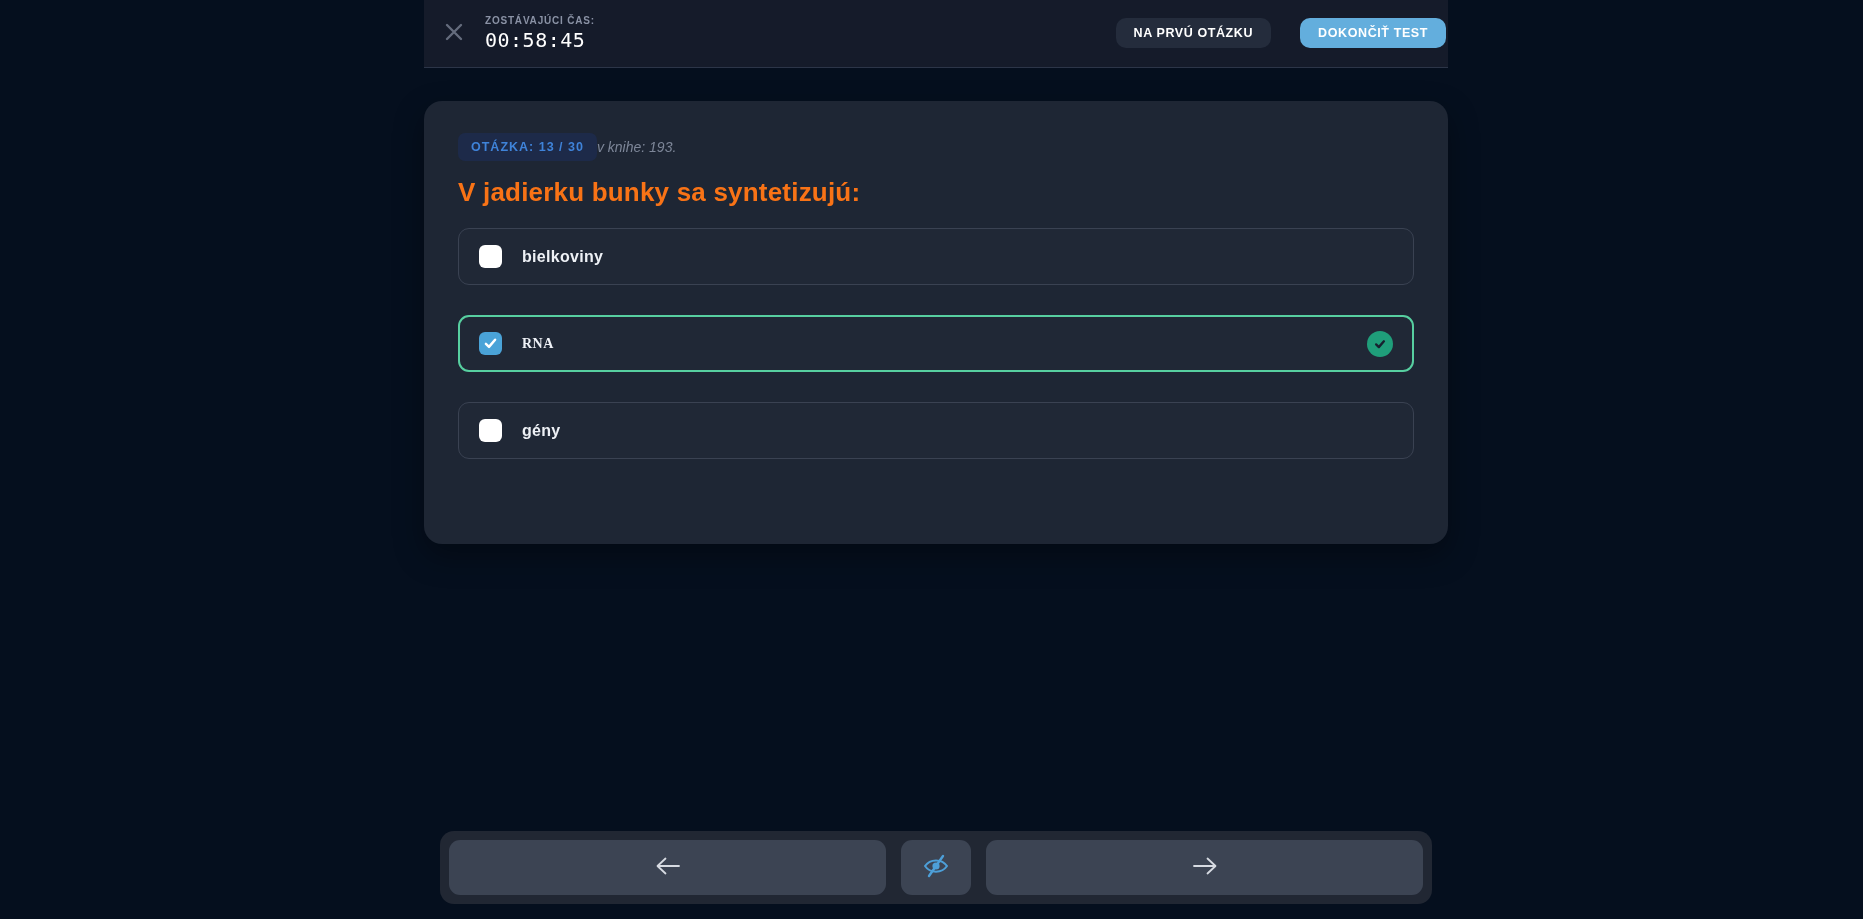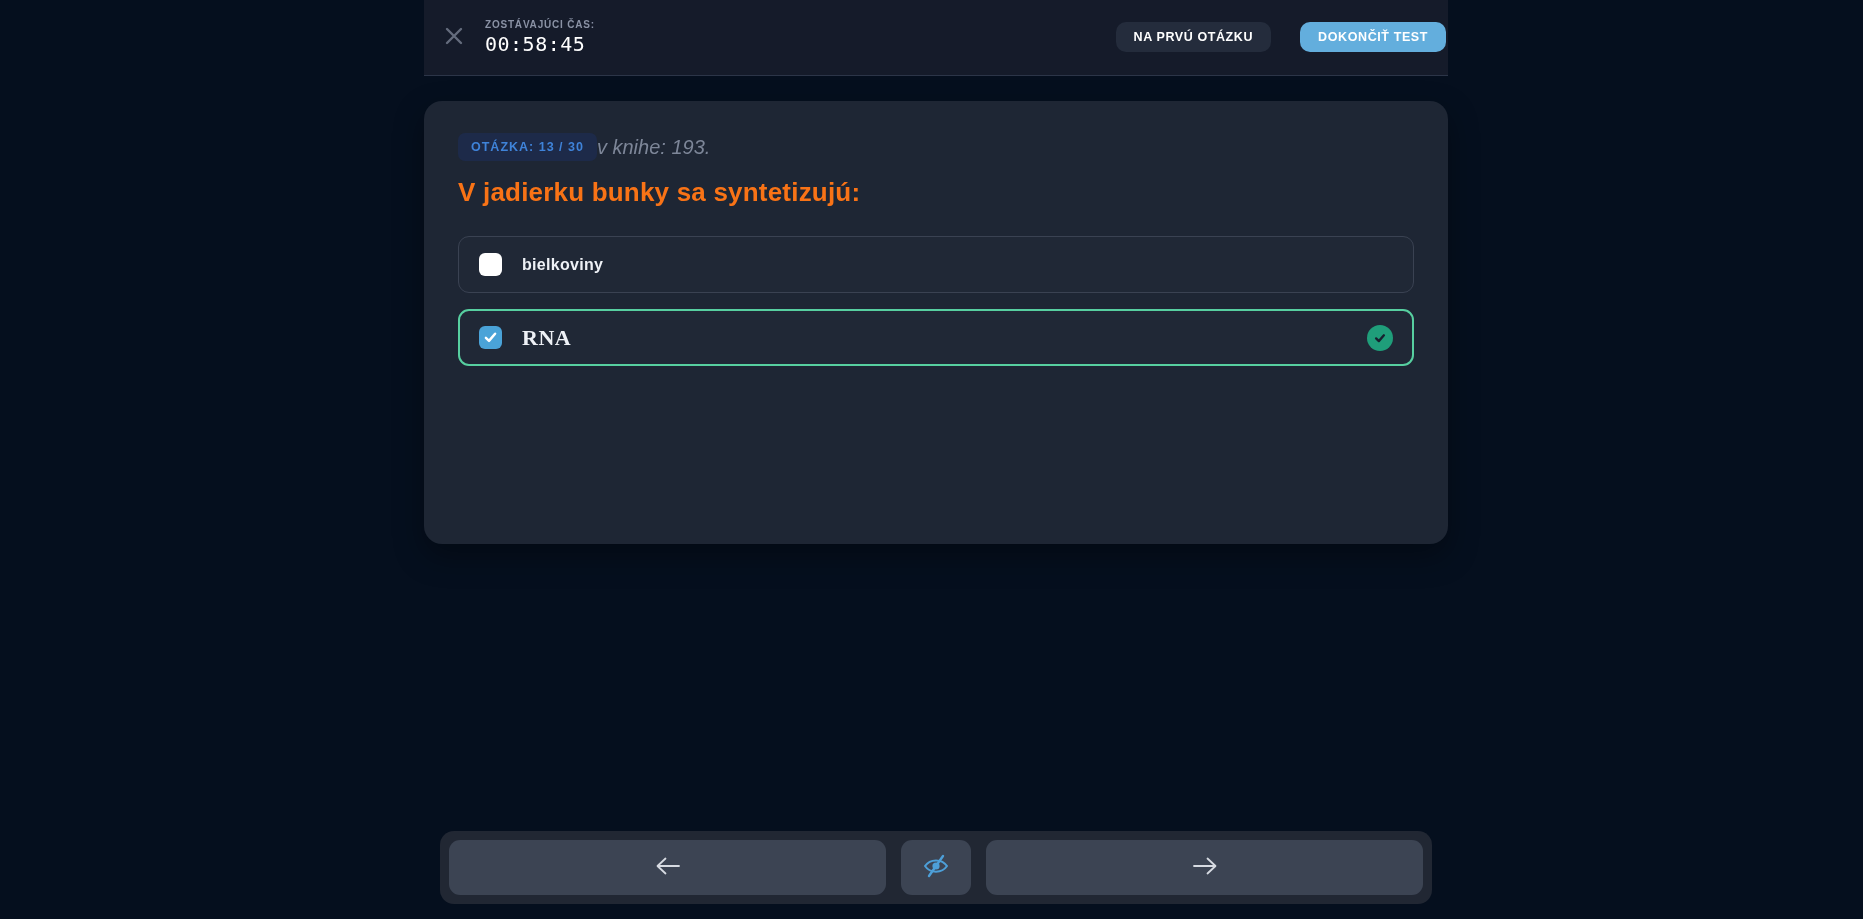--- a/index.html
+++ b/index.html
@@ -24,21 +24,21 @@
   *{margin:0;padding:0;box-sizing:border-box;}
   html,body{width:1863px;height:919px;overflow:hidden;}
   body{
     background:var(--page-bg);
     font-family:"Liberation Sans","DejaVu Sans",sans-serif;
     position:relative;
   }
 
   
   .topbar{
-    position:absolute;left:424px;top:0;width:1024px;height:76px;
+    position:absolute;left:424px;top:0;width:1024px;height:68px;
     background:var(--header-bg);
     border-bottom:1px solid var(--header-border);
     display:flex;align-items:center;
     padding:0 2px 1px 13px;
   }
   .close-btn{
     width:34px;height:34px;border:none;background:transparent;cursor:pointer;
     display:flex;align-items:center;justify-content:center;flex:0 0 auto;
   }
   .timer-block{margin-left:14px;display:flex;flex-direction:column;gap:2px;}
@@ -65,44 +65,44 @@
     background:var(--card-bg);border-radius:18px;
     box-shadow:0 12px 30px rgba(0,0,0,.35);
     padding:32px 34px;
   }
   .card-head{display:flex;align-items:center;justify-content:flex-start;}
   .q-badge{
     background:var(--badge-bg);color:var(--badge-text);
     font-size:12.5px;font-weight:bold;letter-spacing:1px;text-transform:uppercase;
     padding:7px 13px;border-radius:7px;
   }
-  .book-ref{font-size:20px;font-style:italic;color:#7d8698;}
+  .book-ref{font-size:14px;font-style:italic;color:#7d8698;}
   .q-title{
     margin-top:16px;color:#f97316;font-size:26px;font-weight:bold;letter-spacing:.2px;
   }
-  .options{margin-top:28px;display:flex;flex-direction:column;gap:16px;}
+  .options{margin-top:20px;display:flex;flex-direction:column;gap:30px;}
   .option{
     position:relative;height:57px;border:1px solid var(--option-border);
     background:var(--option-bg);border-radius:11px;
     display:flex;align-items:center;padding:0 20px;cursor:pointer;
   }
   .option.checked{border:2px solid var(--checked-border);padding:0 19px;}
   .checkbox{
     width:23px;height:23px;border-radius:6px;background:#ffffff;
     display:flex;align-items:center;justify-content:center;flex:0 0 auto;
   }
   .checkbox svg{display:none;}
   .option.checked .checkbox{background:var(--accent-blue);}
   .option.checked .checkbox svg{display:block;}
   .option-label{
     margin-left:20px;font-size:16px;font-weight:bold;color:#eef1f6;letter-spacing:.3px;
   }
   .option.serif .option-label{
     font-family:"Liberation Serif","DejaVu Serif",serif;
-    font-size:22px;font-weight:600;letter-spacing:.5px;
+    font-size:14px;font-weight:600;letter-spacing:.5px;
   }
   .result-check{
     display:none;position:absolute;right:19px;top:50%;transform:translateY(-50%);
     width:26px;height:26px;border-radius:50%;background:var(--success-green);
     align-items:center;justify-content:center;
   }
   .option.checked .result-check{display:flex;}
 
   
   .footer{
@@ -162,20 +162,27 @@
           </svg>
       </span>
       <span class="option-label">RNA</span>
       <span class="result-check">
         <svg width="14" height="14" viewBox="0 0 18 18">
             <path d="M4 9.5 L7.5 13 L14 5.5" stroke="#17212f" stroke-width="3" fill="none" stroke-linecap="round" stroke-linejoin="round"></path>
           </svg>
       </span>
     </div>
 
+    <div class="option">
+      <span class="checkbox">
+        
+      </span>
+      <span class="option-label">gény</span>
+
+    </div>
 
 
   </div>
 </main>
 
 <nav class="footer">
   <button class="nav-btn wide">
     <span>
       <svg width="26" height="20" viewBox="0 0 26 20">
         <path d="M24 10 H3 M10.5 2.5 L2.5 10 L10.5 17.5" stroke="#d7dbe2" stroke-width="1.8" fill="none" stroke-linecap="round" stroke-linejoin="round"></path>

